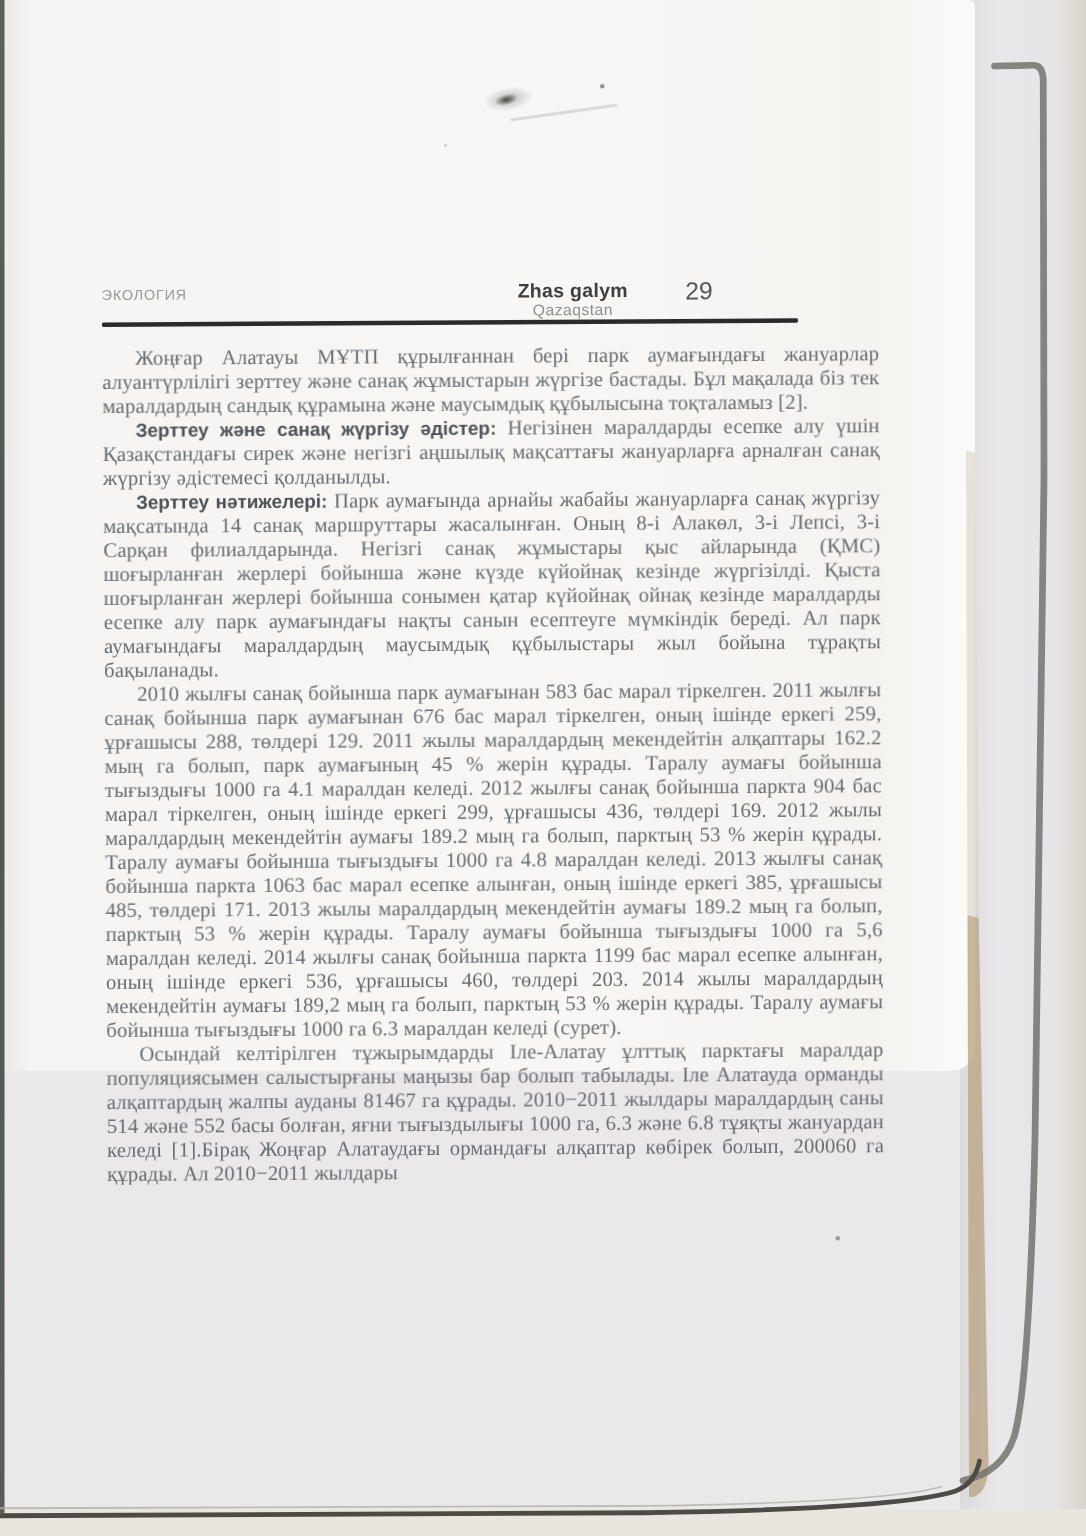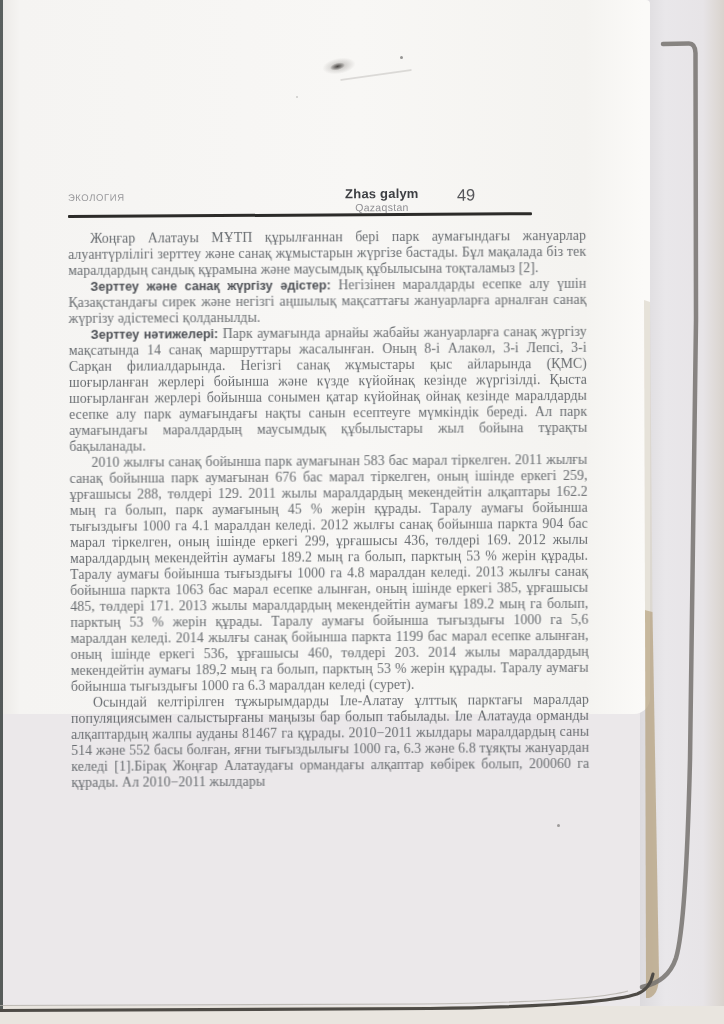--- a/index.html
+++ b/index.html
@@ -67,21 +67,21 @@
   <div class="paper">
     <div class="content">
 
       <span class="section-label">ЭКОЛОГИЯ</span>
 
       <div class="journal">
         <div class="journal-title">Zhas galym</div>
         <div class="journal-subtitle">Qazaqstan</div>
       </div>
 
-      <span class="page-number">49</span>
+      <span class="page-number">29</span>
 
       <div class="header-rule"></div>
 
       <div class="article">
           <p>Жоңғар Алатауы МҰТП құрылғаннан бері парк аумағындағы жануарлар алуантүрлілігі зерттеу және санақ жұмыстарын жүргізе бастады. Бұл мақалада біз тек маралдардың сандық құрамына және маусымдық құбылысына тоқталамыз [2].</p>
           <p><strong>Зерттеу және санақ жүргізу әдістер: </strong>Негізінен маралдарды есепке алу үшін Қазақстандағы сирек және негізгі аңшылық мақсаттағы жануарларға арналған санақ жүргізу әдістемесі қолданылды.</p>
           <p><strong>Зерттеу нәтижелері: </strong>Парк аумағында арнайы жабайы жануарларға санақ жүргізу мақсатында 14 санақ маршруттары жасалынған. Оның 8-і Алакөл, 3-і Лепсі, 3-і Сарқан филиалдарында. Негізгі санақ жұмыстары қыс айларында (ҚМС) шоғырланған жерлері бойынша және күзде күйойнақ кезінде жүргізілді. Қыста шоғырланған жерлері бойынша сонымен қатар күйойнақ ойнақ кезінде маралдарды есепке алу парк аумағындағы нақты санын есептеуге мүмкіндік береді. Ал парк аумағындағы маралдардың маусымдық құбылыстары жыл бойына тұрақты бақыланады.</p>
           <p>2010 жылғы санақ бойынша парк аумағынан 583 бас марал тіркелген. 2011 жылғы санақ бойынша парк аумағынан 676 бас марал тіркелген, оның ішінде еркегі 259, ұрғашысы 288, төлдері 129. 2011 жылы маралдардың мекендейтін алқаптары 162.2 мың га болып, парк аумағының 45 % жерін құрады. Таралу аумағы бойынша тығыздығы 1000 га 4.1 маралдан келеді. 2012 жылғы санақ бойынша паркта 904 бас марал тіркелген, оның ішінде еркегі 299, ұрғашысы 436, төлдері 169. 2012 жылы маралдардың мекендейтін аумағы 189.2 мың га болып, парктың 53 % жерін құрады. Таралу аумағы бойынша тығыздығы 1000 га 4.8 маралдан келеді. 2013 жылғы санақ бойынша паркта 1063 бас марал есепке алынған, оның ішінде еркегі 385, ұрғашысы 485, төлдері 171. 2013 жылы маралдардың мекендейтін аумағы 189.2 мың га болып, парктың 53 % жерін құрады. Таралу аумағы бойынша тығыздығы 1000 га 5,6 маралдан келеді. 2014 жылғы санақ бойынша паркта 1199 бас марал есепке алынған, оның ішінде еркегі 536, ұрғашысы 460, төлдері 203. 2014 жылы маралдардың мекендейтін аумағы 189,2 мың га болып, парктың 53 % жерін құрады. Таралу аумағы бойынша тығыздығы 1000 га 6.3 маралдан келеді (сурет).</p>
           <p>Осындай келтірілген тұжырымдарды Іле-Алатау ұлттық парктағы маралдар популяциясымен салыстырғаны маңызы бар болып табылады. Іле Алатауда орманды алқаптардың жалпы ауданы 81467 га құрады. 2010−2011 жылдары маралдардың саны 514 және 552 басы болған, яғни тығыздылығы 1000 га, 6.3 және 6.8 тұяқты жануардан келеді [1].Бірақ Жоңғар Алатаудағы ормандағы алқаптар көбірек болып, 200060 га құрады. Ал 2010−2011 жылдары</p>
         </div>

